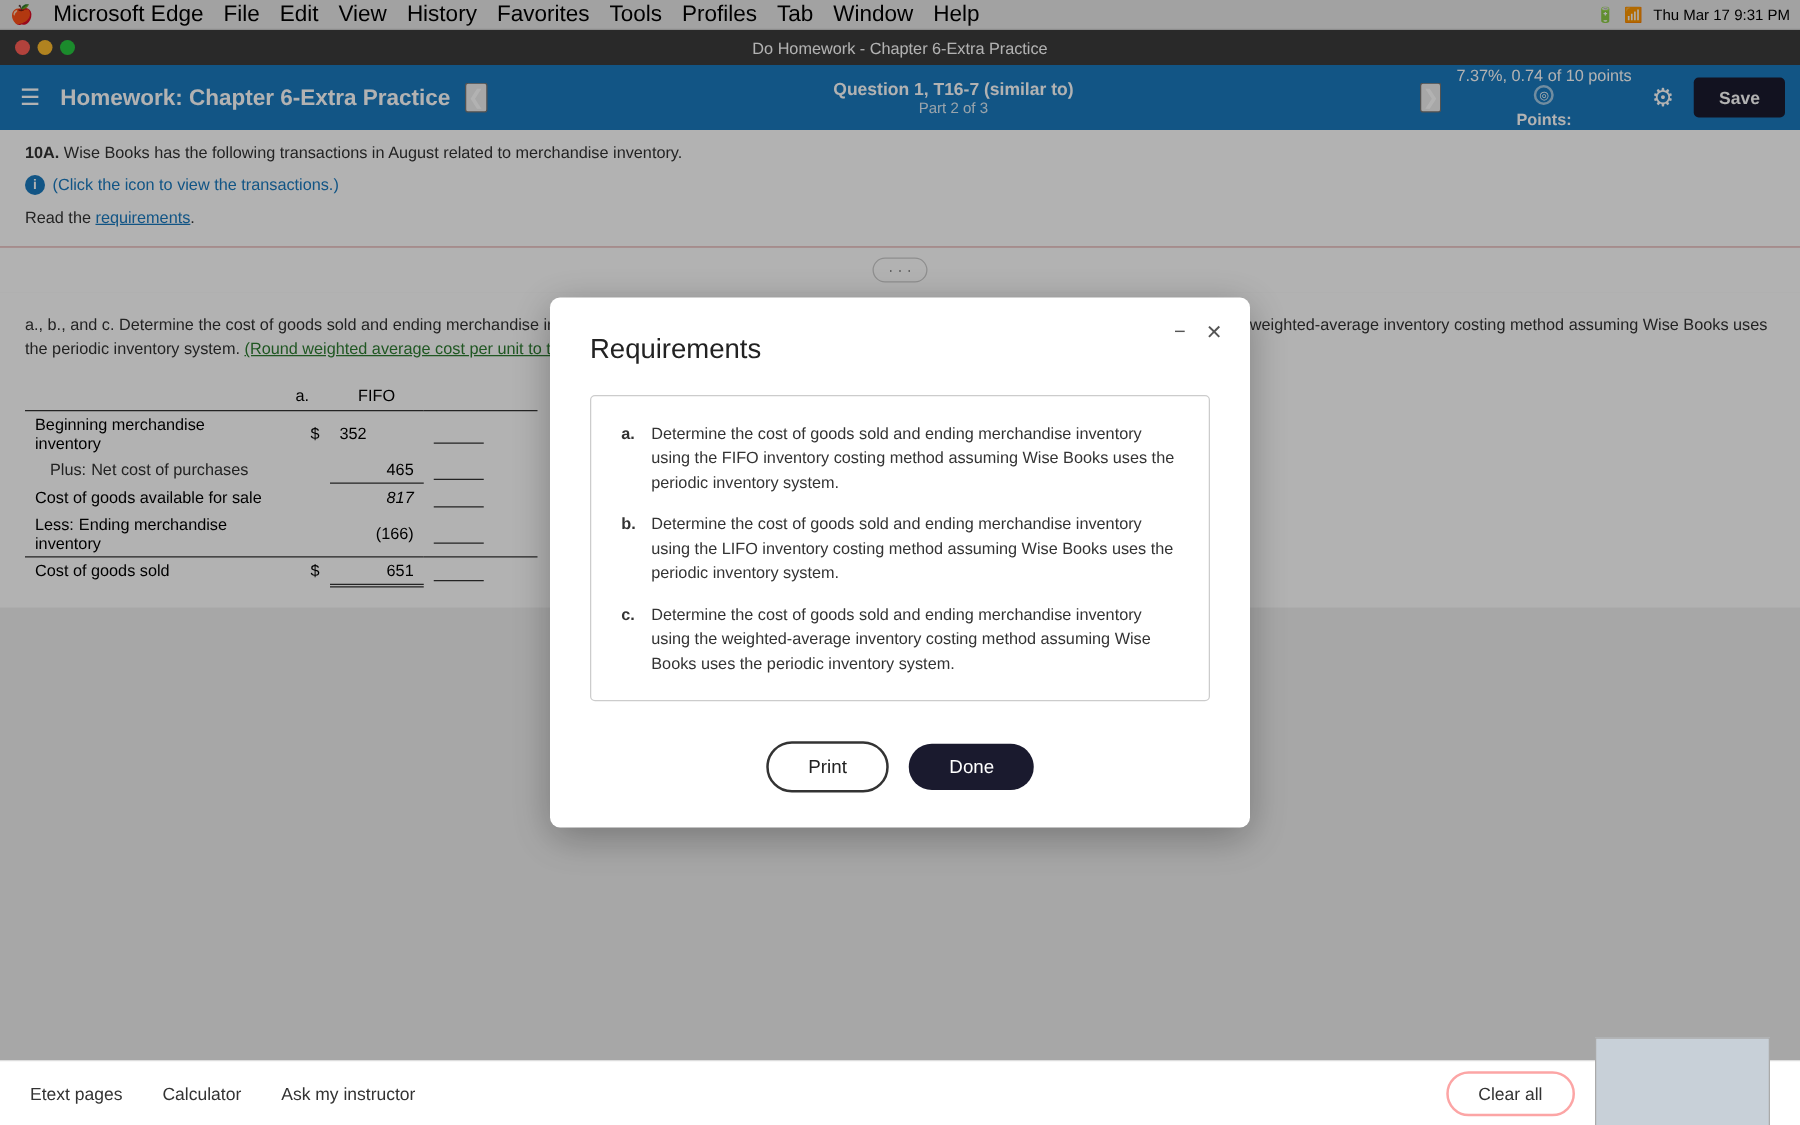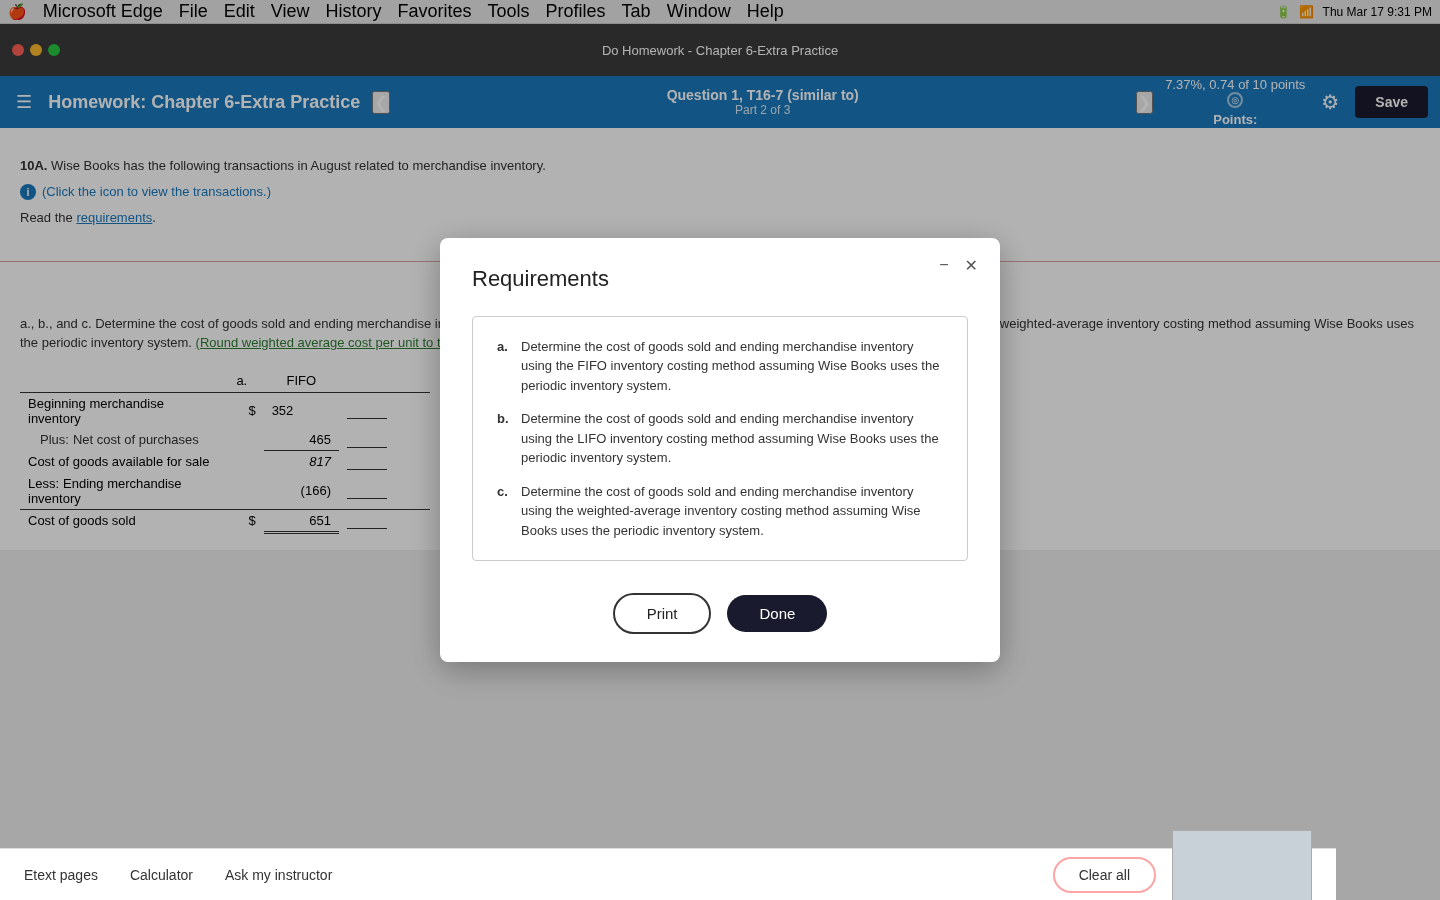--- a/index.html
+++ b/index.html
@@ -32,21 +32,21 @@
       gap: 8px;
       font-size: 12px;
     }
     .apple-icon { font-size: 15px; }
     .menu-item { font-size: 18px; cursor: pointer; }
     .menu-item:first-of-type { font-weight: 600; }
 
     
     .browser-chrome {
       background: #3c3c3c;
-      height: 52px;
+      height: 28px;
       display: flex;
       align-items: center;
       justify-content: center;
       position: relative;
     }
     .browser-title {
       color: #fff;
       font-size: 13px;
     }
 
@@ -123,21 +123,21 @@
       border-radius: 4px;
       padding: 8px 20px;
       font-size: 14px;
       font-weight: 600;
       cursor: pointer;
     }
 
     
     .main-content {
       background: white;
-      padding: 28px 20px;
+      padding: 8px 20px;
       position: relative;
     }
     .question-text {
       font-size: 13px;
       color: #333;
       line-height: 1.5;
       margin-bottom: 8px;
     }
     .info-link {
       display: flex;
@@ -312,21 +312,21 @@
       font-size: 15px;
       cursor: pointer;
       color: white;
     }
 
     
     .bottom-bar {
       position: fixed;
       bottom: 0;
       left: 0;
-      width: 1336px;
+      width: 1440px;
       height: 52px;
       background: white;
       border-top: 1px solid #ddd;
       display: flex;
       align-items: center;
       padding: 0 24px;
       gap: 32px;
       z-index: 300;
     }
     .bottom-link {

